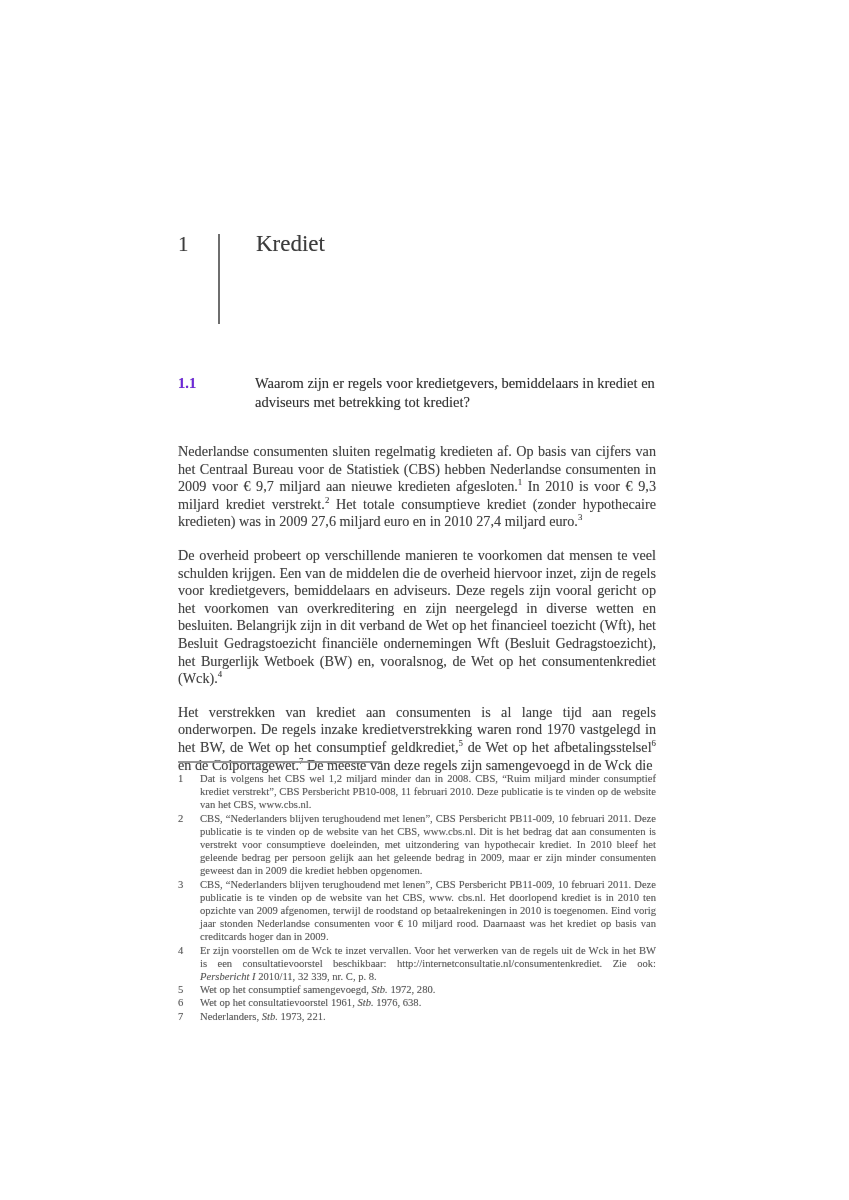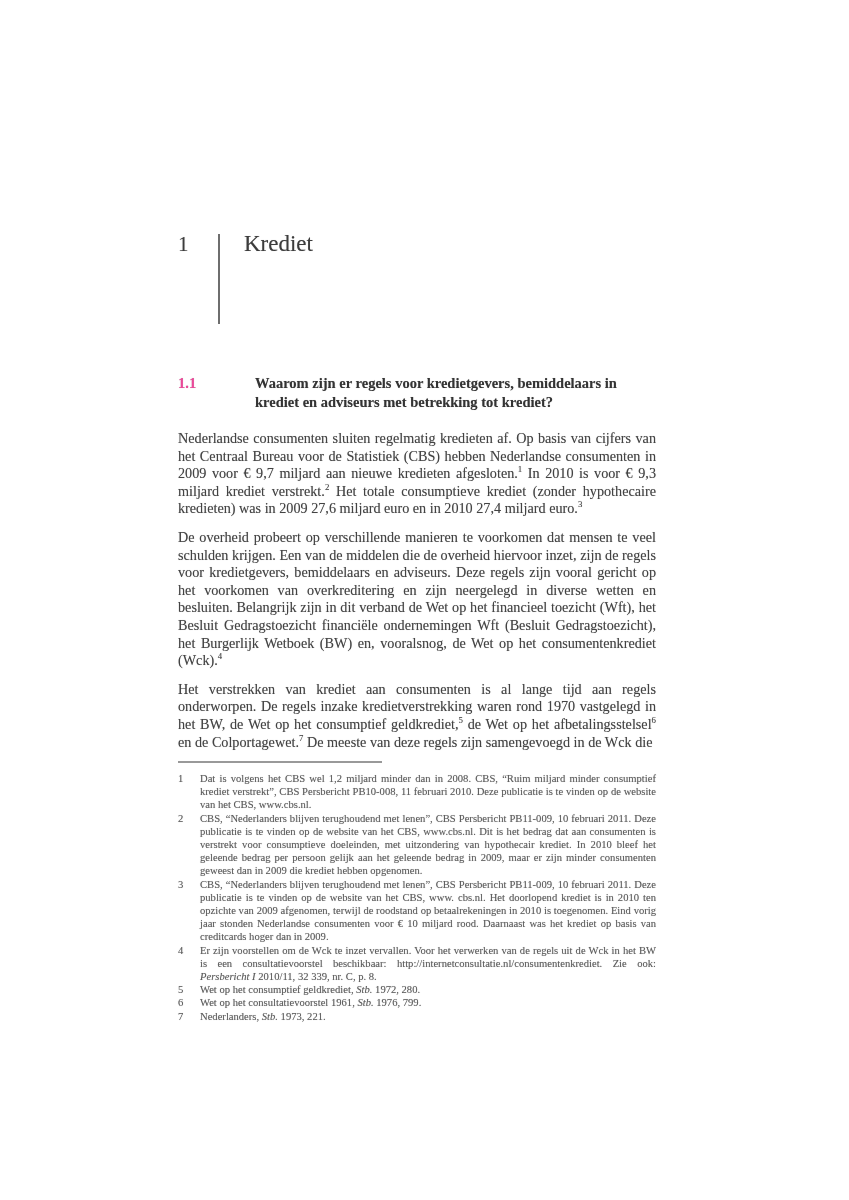--- a/index.html
+++ b/index.html
@@ -27,59 +27,59 @@
     line-height: 26px;
     color: #3c3c3c;
   }
   .chapter-rule {
     width: 2px;
     height: 90px;
     background: #6e6e6e;
     margin-top: 3px;
   }
   .chapter-title {
-    margin-left: 24px;
+    margin-left: 36px;
     font-size: 23px;
     line-height: 26px;
     font-weight: 400;
     color: #3c3c3c;
     text-align: center;
   }
   
   .section {
     position: absolute;
     left: 178px;
     top: 374px;
     width: 478px;
     display: flex;
   }
   .section-num {
     width: 77px;
     flex-shrink: 0;
     font-weight: bold;
     font-size: 14.5px;
     line-height: 19px;
-    color: #ec4899;
+    color: #6d28d9;
   }
   .section-title {
     flex: 1;
-    font-weight: bold;
+    font-weight: normal;
     font-size: 14.5px;
     line-height: 19px;
     color: #333333;
   }
   
   .body-text {
     position: absolute;
     left: 178px;
     top: 427px;
     width: 478px;
   }
   .body-text p {
-    margin: 3px 0 11px 0;
+    margin: 16px 0 11px 0;
     font-size: 14.2px;
     line-height: 17.6px;
     text-align: justify;
     color: #434343;
   }
   .body-text sup, .fn-text sup {
     font-size: 0.62em;
     line-height: 0;
     vertical-align: super;
   }
@@ -151,25 +151,25 @@
     <div class="footnote">
       <span class="fn-num">3</span>
       <span class="fn-text"><span>CBS, “Nederlanders blijven terughoudend met lenen”, CBS Persbericht PB11-009, 10 februari 2011. Deze publicatie is te vinden op de website van het CBS, www. cbs.nl. Het doorlopend krediet is in 2010 ten opzichte van 2009 afgenomen, terwijl de roodstand op betaalrekeningen in 2010 is toegenomen. Eind vorig jaar stonden Nederlandse consumenten voor € 10 miljard rood. Daarnaast was het krediet op basis van creditcards hoger dan in 2009.</span></span>
     </div>
     <div class="footnote">
       <span class="fn-num">4</span>
       <span class="fn-text"><span>Er zijn voorstellen om de Wck te inzet vervallen. Voor het verwerken van de regels uit de Wck in het BW is een consultatievoorstel beschikbaar: http://internetconsultatie.nl/consumentenkrediet. Zie ook: </span><i>Persbericht I</i><span> 2010/11, 32 339, nr. C, p. 8.</span></span>
     </div>
     <div class="footnote">
       <span class="fn-num">5</span>
-      <span class="fn-text"><span>Wet op het consumptief geldkrediet, </span><i>Stb.</i><span> 1972, 280.</span></span>
+      <span class="fn-text"><span>Wet op het consumptief samengevoegd, </span><i>Stb.</i><span> 1972, 280.</span></span>
     </div>
     <div class="footnote">
       <span class="fn-num">6</span>
-      <span class="fn-text"><span>Wet op het consultatievoorstel 1961, </span><i>Stb.</i><span> 1976, 799.</span></span>
+      <span class="fn-text"><span>Wet op het consultatievoorstel 1961, </span><i>Stb.</i><span> 1976, 638.</span></span>
     </div>
     <div class="footnote">
       <span class="fn-num">7</span>
       <span class="fn-text"><span>Nederlanders, </span><i>Stb.</i><span> 1973, 221.</span></span>
     </div>
   </div>
 
 </div>
 
 </body></html>

